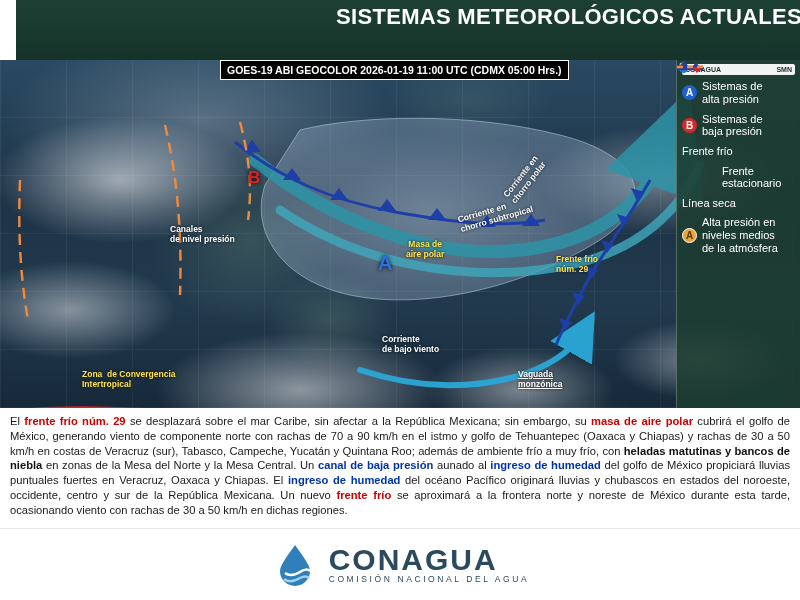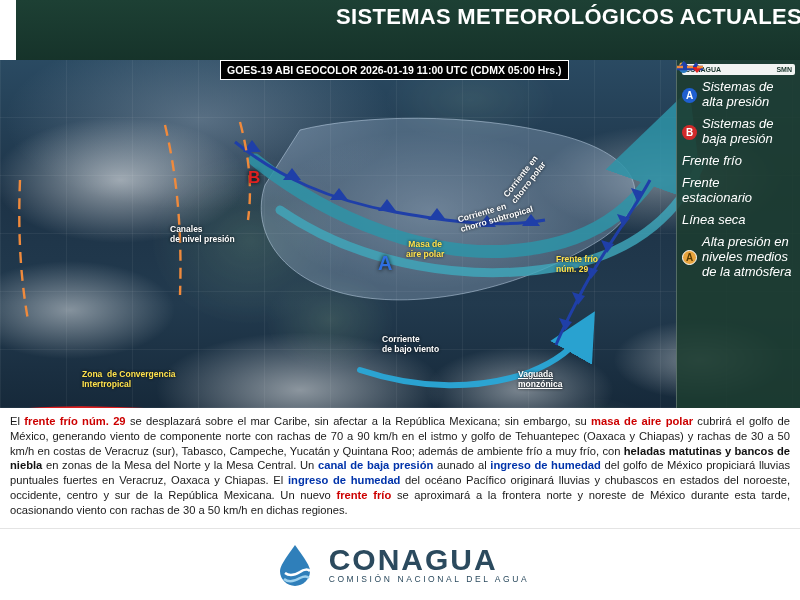--- a/index.html
+++ b/index.html
@@ -78,21 +78,21 @@
     border-left:1px solid rgba(255,255,255,.25);
     padding:4px 5px;
   }
   .legend-logos {
     display:flex; align-items:center; justify-content:space-between;
     background:#f2f4f3; border-radius:2px; padding:2px 3px; margin-bottom:5px;
   }
   .legend-logos .cona { display:flex; align-items:center; gap:3px; }
   .legend-logos .txt { font-size:7px; color:#16332a; font-weight:bold; line-height:1.05; }
   .legend-row { display:flex; align-items:center; gap:5px; margin-bottom:7px; }
-  .legend-row .lbl { color:#fff; font-size:13px; line-height:1.15;font-style:italic; }
+  .legend-row .lbl { color:#fff; font-size:11px; line-height:1.15; }
   .badge {
     width:15px; height:15px; border-radius:50%; color:#fff;
     font-size:10px; font-weight:bold; display:flex; align-items:center; justify-content:center;
     flex:0 0 auto;
   }
   .badge.a { background:#1f5fd0; }
   .badge.b { background:#d12a2a; }
   .badge.amber { background:#e8a33d; color:#5a3b00; border:1px solid #fff; }
 
   
@@ -245,21 +245,21 @@
         </svg>
         <div class="lbl" style="white-space:pre;">Frente frío</div>
       </div>
 
       <div class="legend-row">
         <svg width="26" height="13">
           <line x1="0" y1="7" x2="26" y2="7" stroke="#1f3fa8" stroke-width="2.5"></line>
           <path d="M2,7 l5,-6 l5,6 z" fill="#1f3fa8"></path>
           <path d="M15,7 l5,6 l5,-6 z" fill="#e02020"></path>
         </svg>
-        <div class="lbl" style="white-space:pre;">Frente
+        <div class="lbl" style="white-space:pre;margin-left:40px;">Frente
 estacionario</div>
       </div>
 
       <div class="legend-row">
         <svg width="26" height="13">
           <line x1="0" y1="7" x2="26" y2="7" stroke="#f08a3c" stroke-width="2.5" stroke-dasharray="6 4"></line>
         </svg>
         <div class="lbl">Línea seca</div>
       </div>
 

